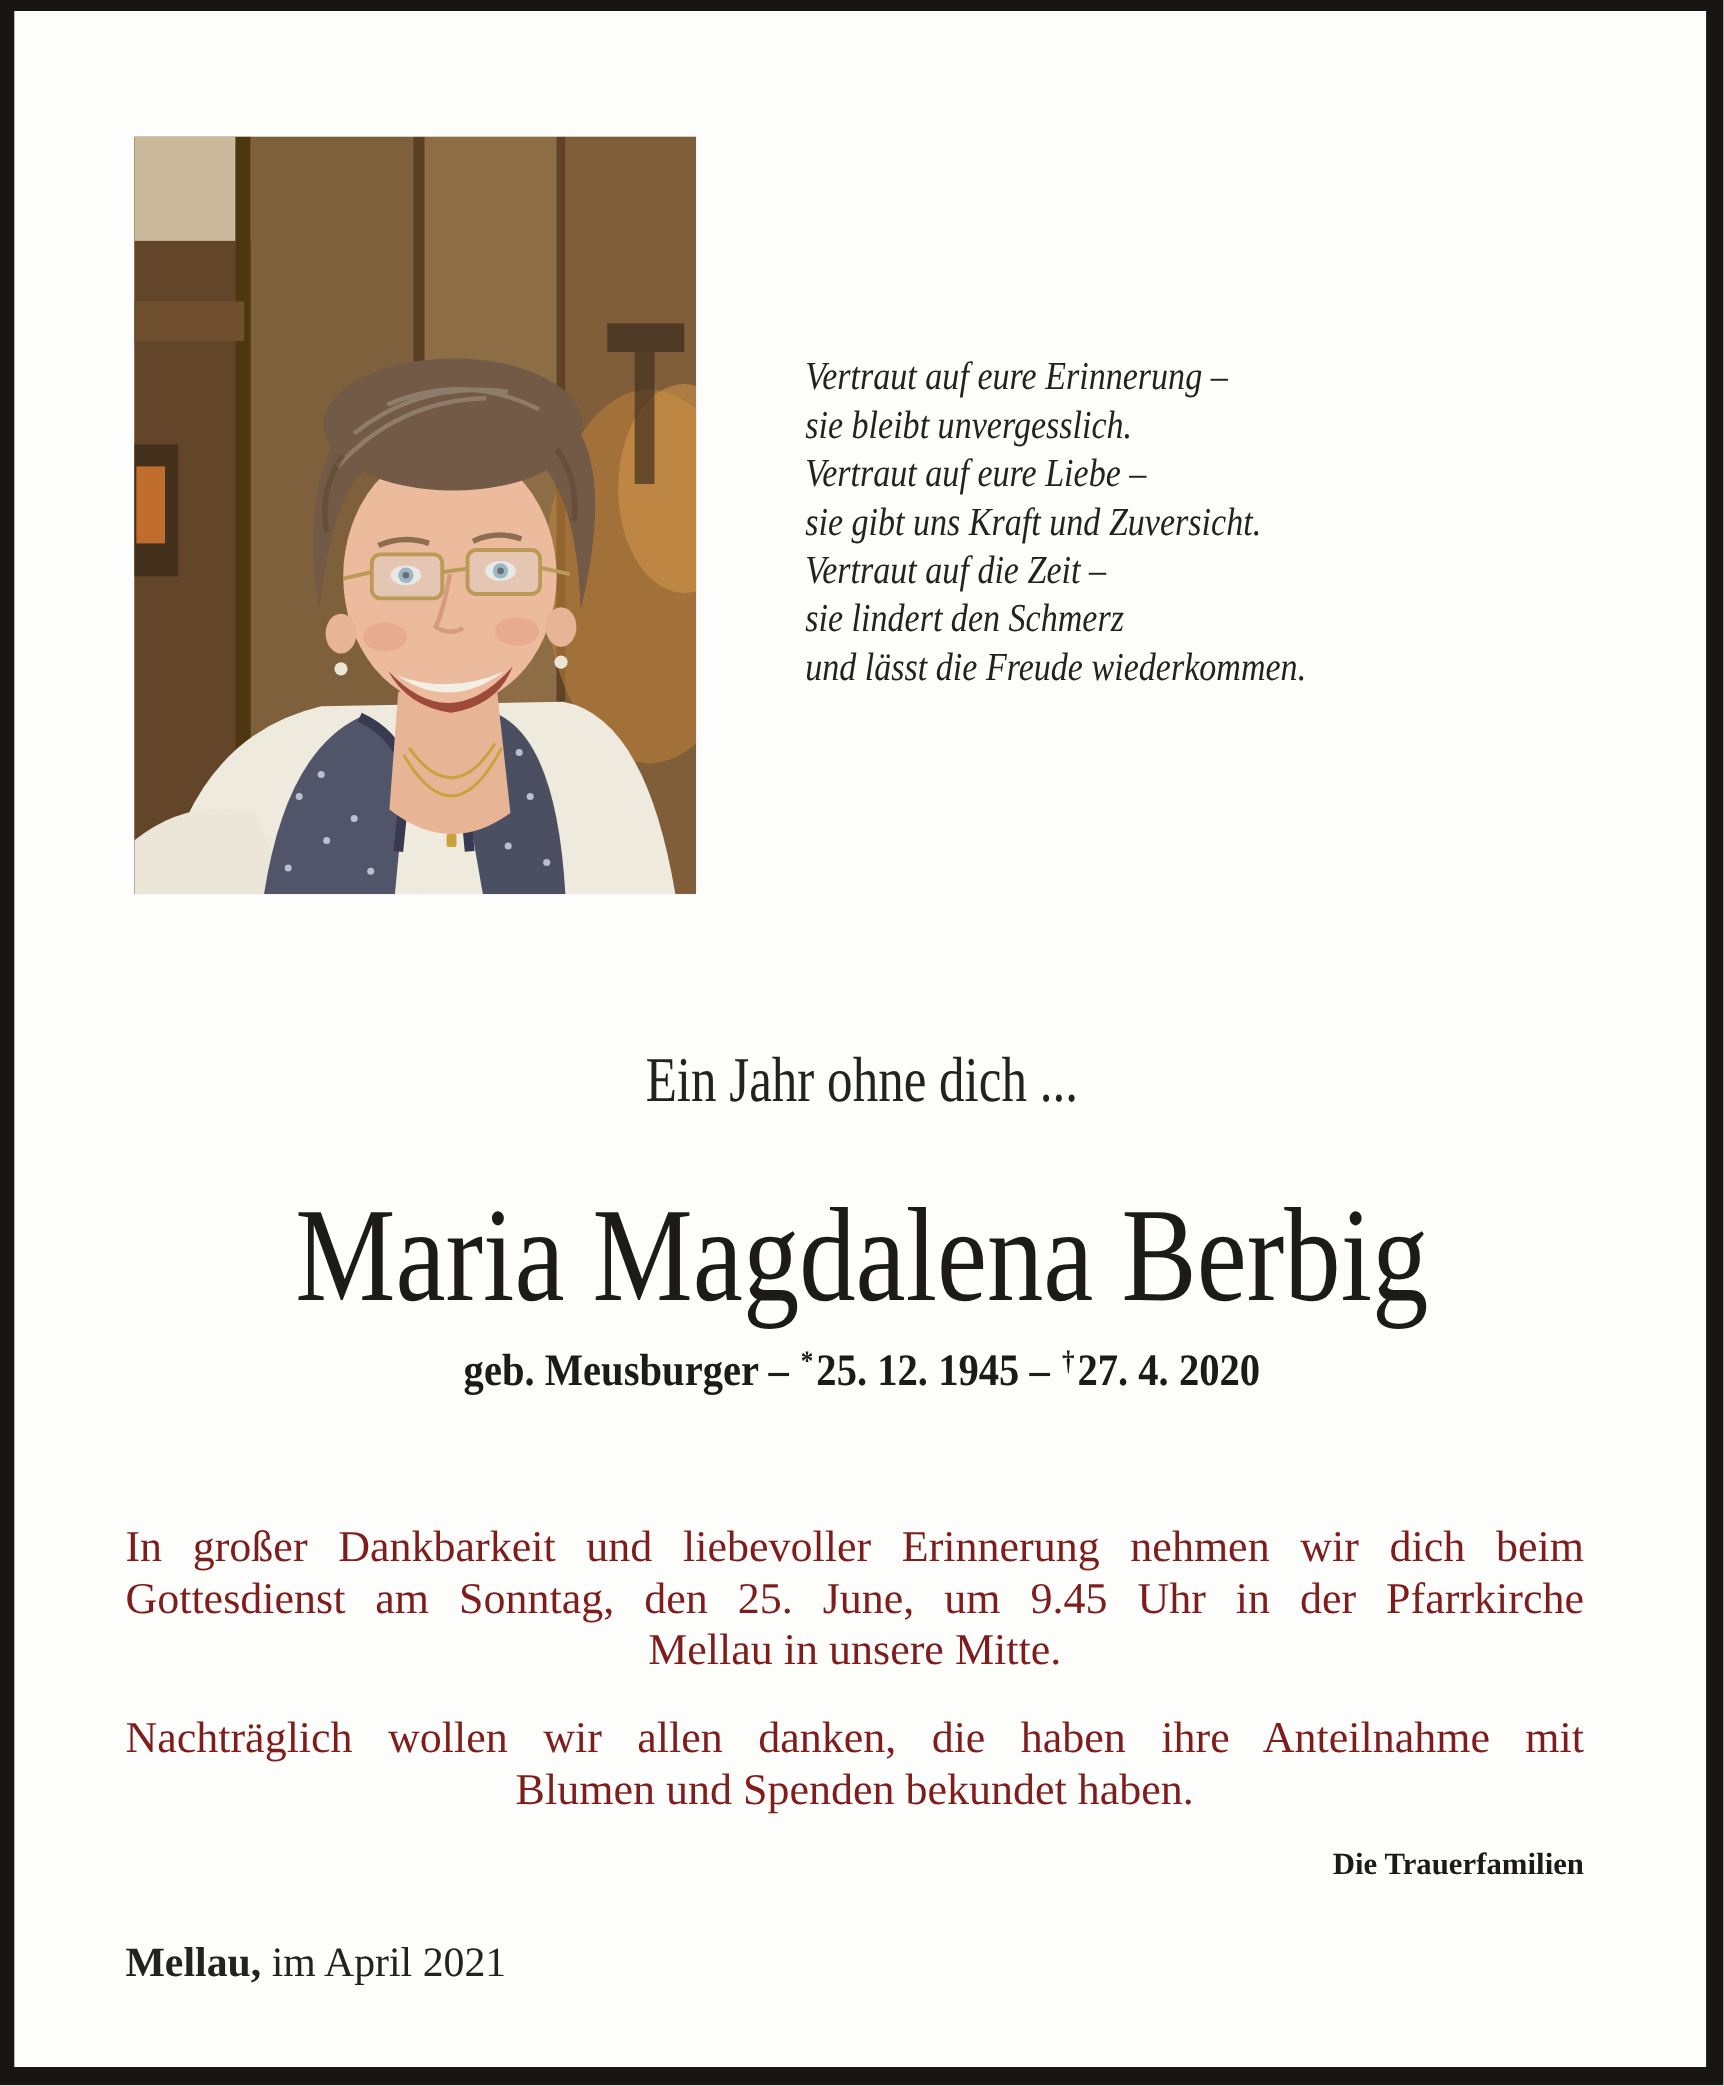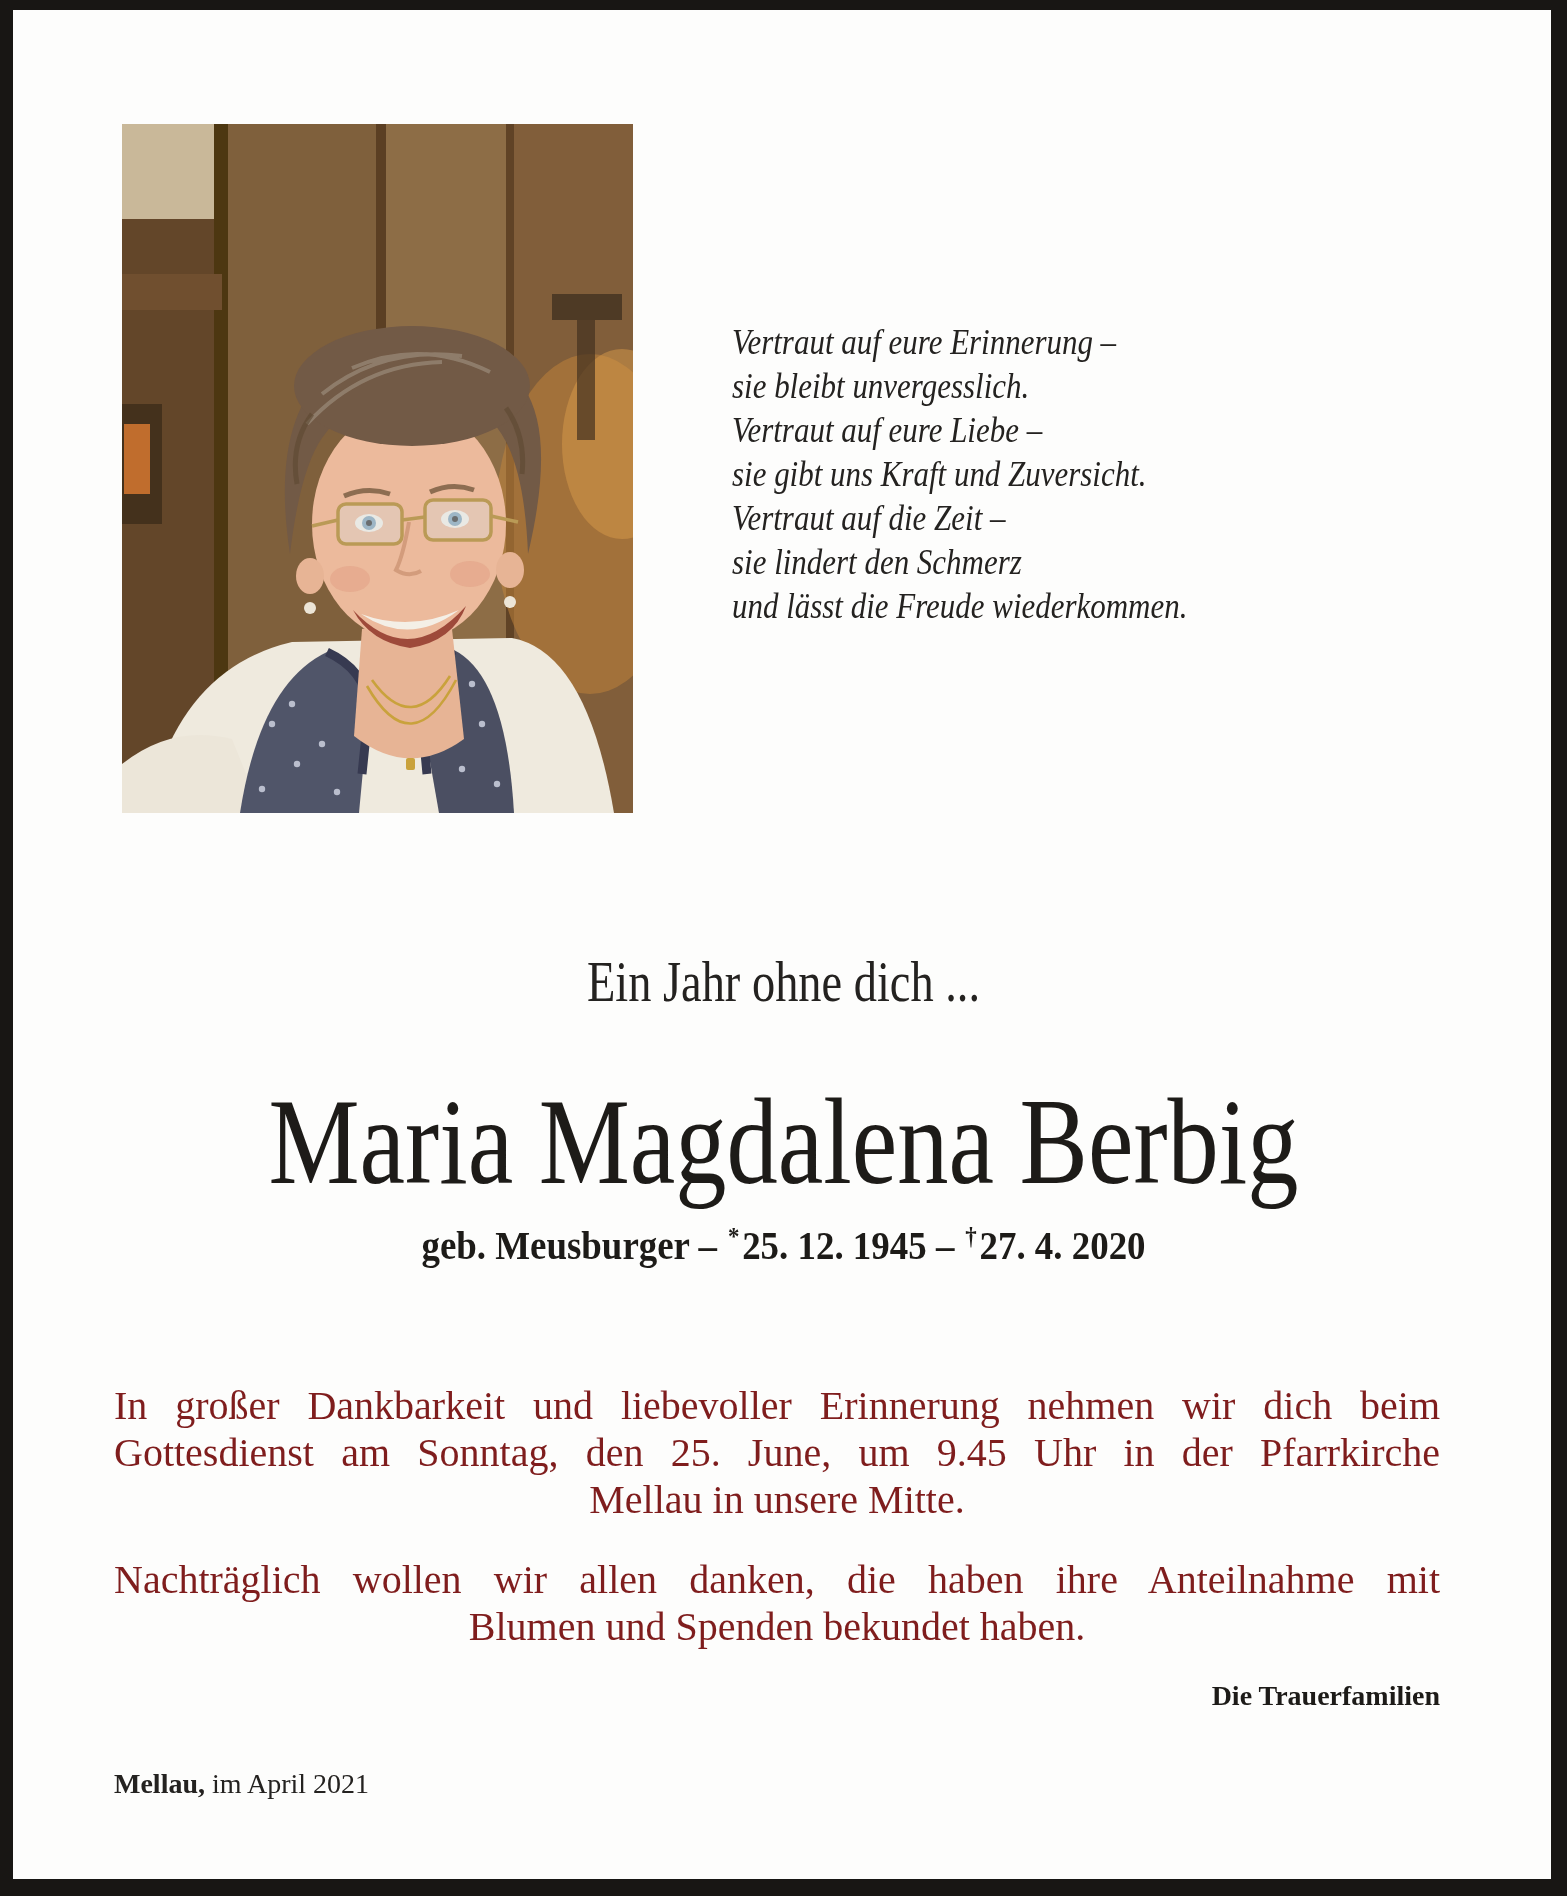--- a/index.html
+++ b/index.html
@@ -74,21 +74,21 @@
   .p2{top:1556px;}
   .jline{text-align:justify;text-align-last:justify;}
   .lline{text-align:center;}
   .signature{
     position:absolute;right:127px;top:1672px;
     font-weight:bold;font-size:28px;line-height:48px;
     color:#1d1b18;
   }
   .footer{
     position:absolute;left:114px;top:1760px;
-    font-size:28px;line-height:48px;
+    font-size:38px;line-height:48px;
     color:#242220;
   }
   .footer .b{font-weight:bold;}
 </style>
 </head>
 <body>
 
 <div class="page">
   <div class="frame"></div>
 

